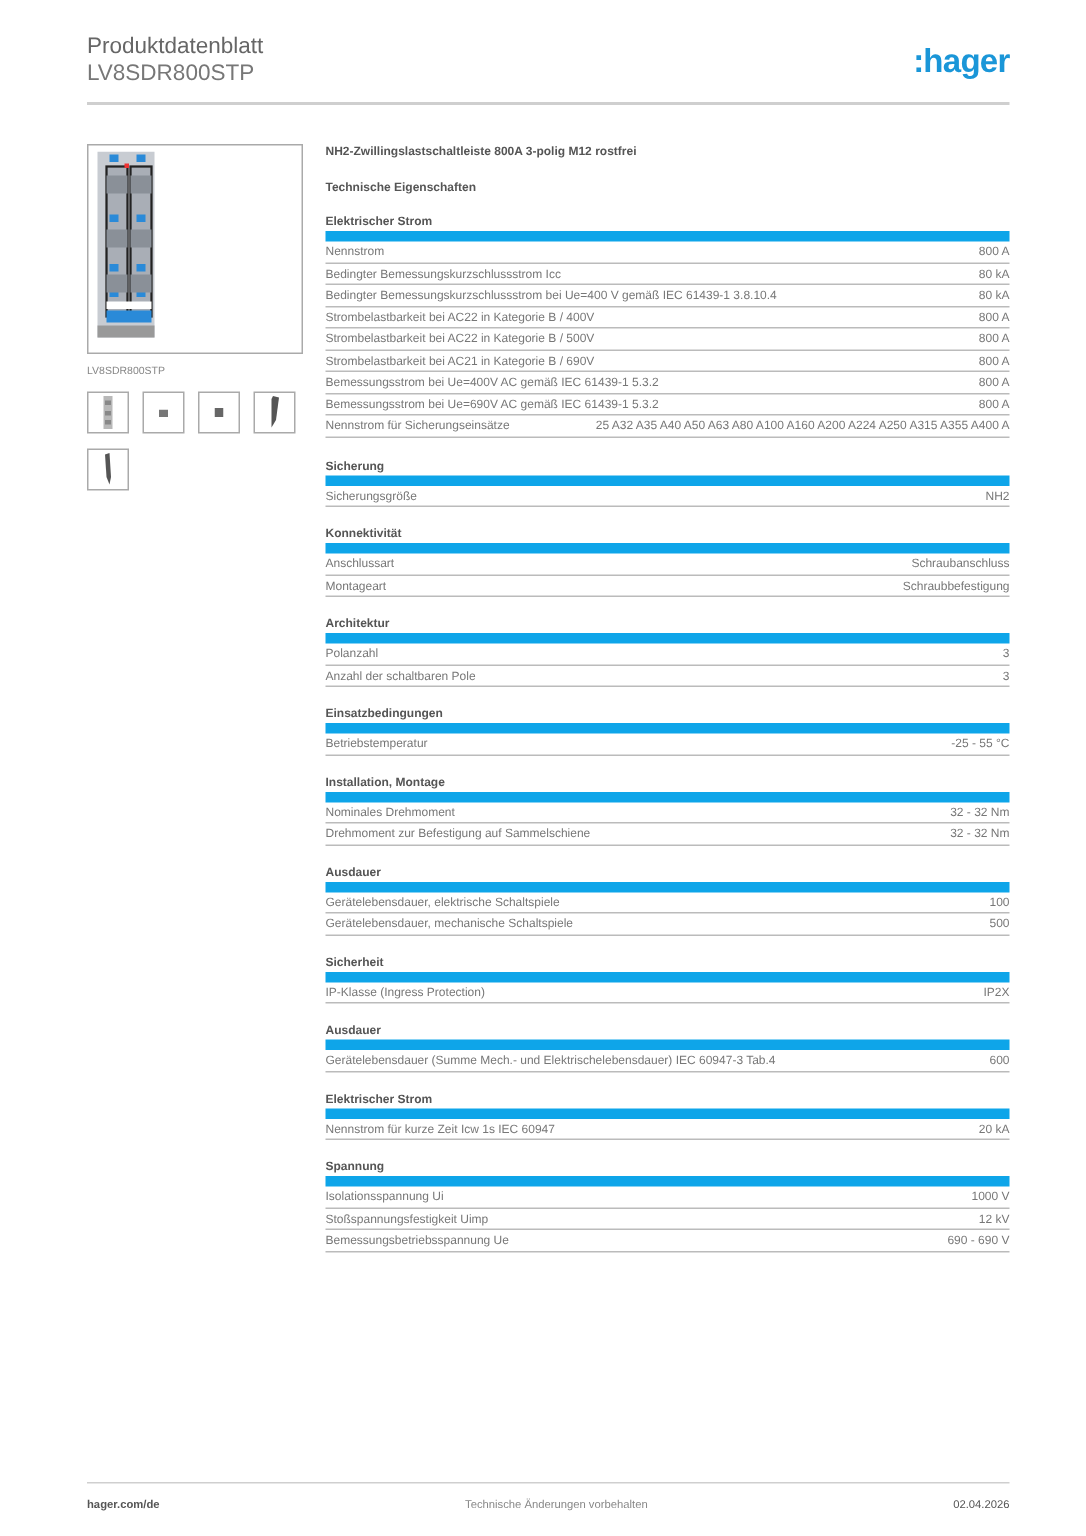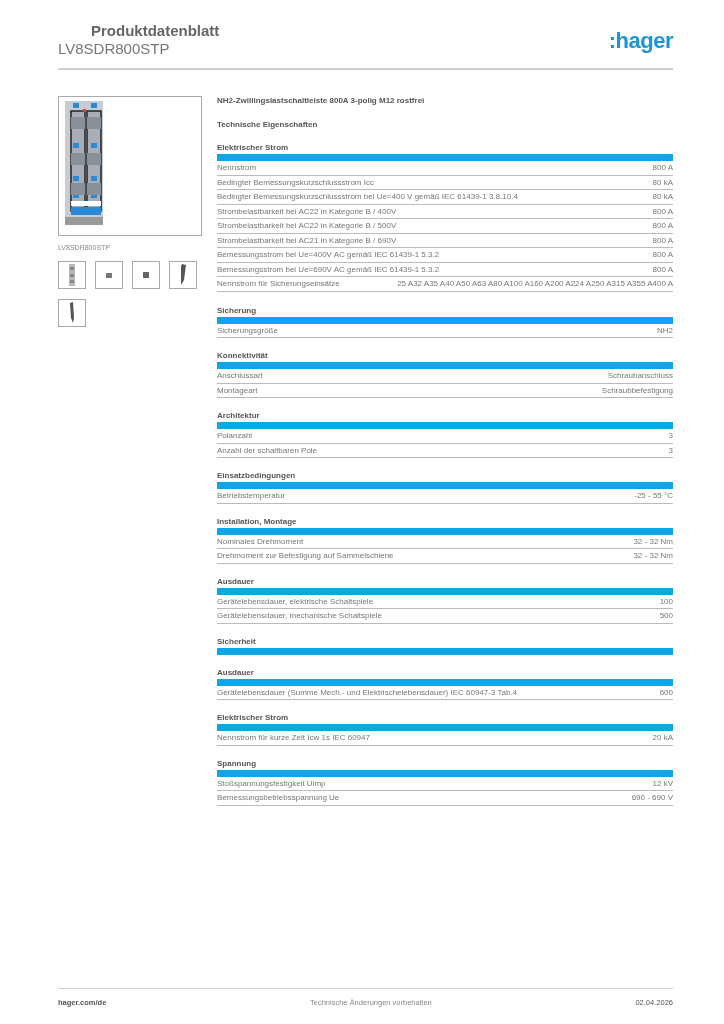--- a/index.html
+++ b/index.html
@@ -1,20 +1,20 @@
 <!DOCTYPE html>
 <html><head>
   <meta charset="utf-8">
   <style>
     * { box-sizing: border-box; margin: 0; padding: 0; }
     html, body { width: 724px; height: 1024px; background: #ffffff; overflow: hidden; }
     body { font-family: "Liberation Sans", sans-serif; color: #666; position: relative; }
 
     .header { position: absolute; left: 58px; top: 22px; width: 615px; }
-    .doc-title { font-size: 15px; font-weight: bold; color: #666; line-height: 18px; margin-left: 33px; }
+    .doc-title { font-size: 15px; font-weight: normal; color: #666; line-height: 18px; }
     .doc-subtitle { font-size: 15px; color: #777; line-height: 18px; }
     .header-rule { position: absolute; left: 58px; top: 68px; width: 615px; height: 2px; background: #cfcfcf; }
     .logo { position: absolute; right: 51px; top: 28px; font-size: 22px; font-weight: bold; color: #1a96d8; letter-spacing: -0.5px; }
 
     .left-col { position: absolute; left: 58px; top: 96px; width: 144px; }
     .main-image { width: 144px; height: 140px; border: 1px solid #aaa; position: relative; background: #fff; }
     .product-pic { position: absolute; left: 4px; top: 4px; width: 42px; height: 130px; }
     .image-caption { font-size: 7px; color: #888; margin-top: 8px; }
     .thumbs { margin-top: 10px; display: flex; flex-wrap: wrap; gap: 10px 9px; width: 150px; }
     .thumb { width: 28px; height: 28px; border: 1px solid #aaa; display: flex; align-items: center; justify-content: center; background: #fff; cursor: pointer; }
@@ -225,40 +225,48 @@
         <span class="value">100</span>
       </div>
     <div class="row">
         <span class="label">Gerätelebensdauer, mechanische Schaltspiele</span>
         <span class="value">500</span>
       </div>
   </div>
 
   <div class="section">
     <div class="section-title">Sicherheit</div>
+    <div class="row">
+        <span class="label">IP-Klasse (Ingress Protection)</span>
+        <span class="value">IP2X</span>
+      </div>
   </div>
 
   <div class="section">
     <div class="section-title">Ausdauer</div>
     <div class="row">
         <span class="label">Gerätelebensdauer (Summe Mech.- und Elektrischelebensdauer) IEC 60947-3 Tab.4</span>
         <span class="value">600</span>
       </div>
   </div>
 
   <div class="section">
     <div class="section-title">Elektrischer Strom</div>
     <div class="row">
         <span class="label">Nennstrom für kurze Zeit Icw 1s IEC 60947</span>
         <span class="value">20 kA</span>
       </div>
   </div>
 
   <div class="section">
     <div class="section-title">Spannung</div>
+    <div class="row">
+        <span class="label">Isolationsspannung Ui</span>
+        <span class="value">1000 V</span>
+      </div>
     <div class="row">
         <span class="label">Stoßspannungsfestigkeit Uimp</span>
         <span class="value">12 kV</span>
       </div>
     <div class="row">
         <span class="label">Bemessungsbetriebsspannung Ue</span>
         <span class="value">690 - 690 V</span>
       </div>
   </div>
 </div>

